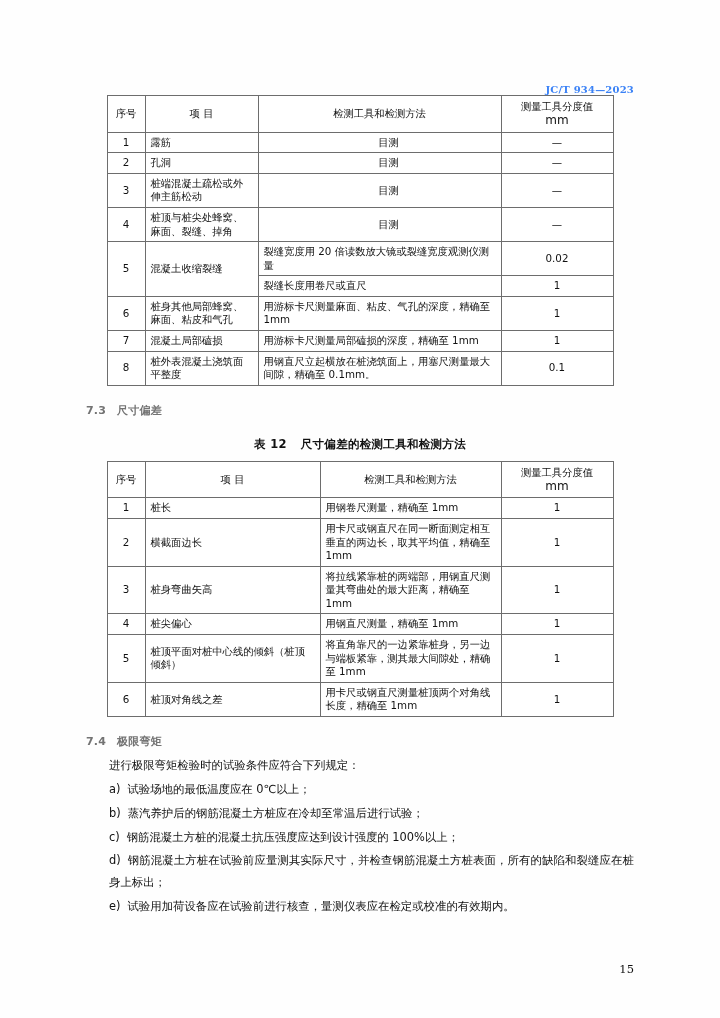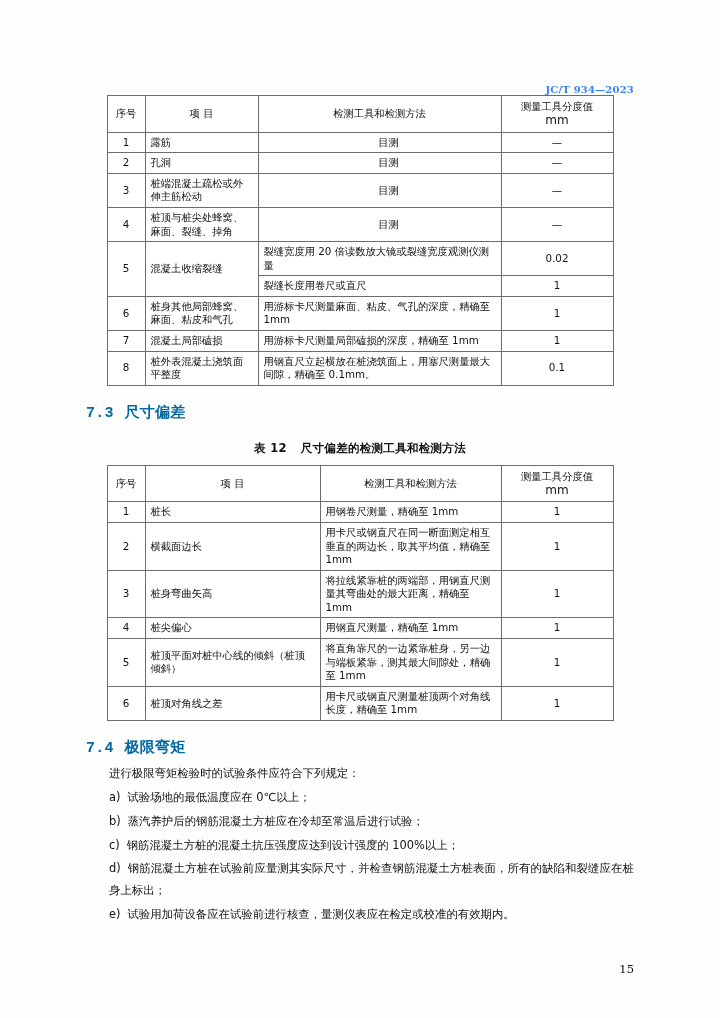--- a/index.html
+++ b/index.html
@@ -76,26 +76,25 @@
   }
   td.c-num   { text-align: center; }
   td.c-item  { text-align: left; padding-left: 7px; }
   td.c-meth  { text-align: left; padding-left: 7px; }
   td.c-meth.center { text-align: center; padding-left: 23px; }
   td.c-val   { text-align: center; }
   .unit { display: block; font-size: 12px; line-height: 1.15; margin-top: 1px; }
 
   
   h2.sec {
-    font-size: 15px;
+    font-size: 11px;
     font-weight: bold;
     margin: 17px 0 0 0;
-    color: #0369a1;
+    color: #737373;
     letter-spacing: .2px;
-    font-family: Liberation Mono, monospace;
   }
   h3.sec {
     font-size: 11.6px;
     font-weight: bold;
     margin: 14px 0 0 0;
     color: #111;
     letter-spacing: .2px;
   }
   h2.sec .num, h3.sec .num { margin-right: 11px; }
   p.body {

